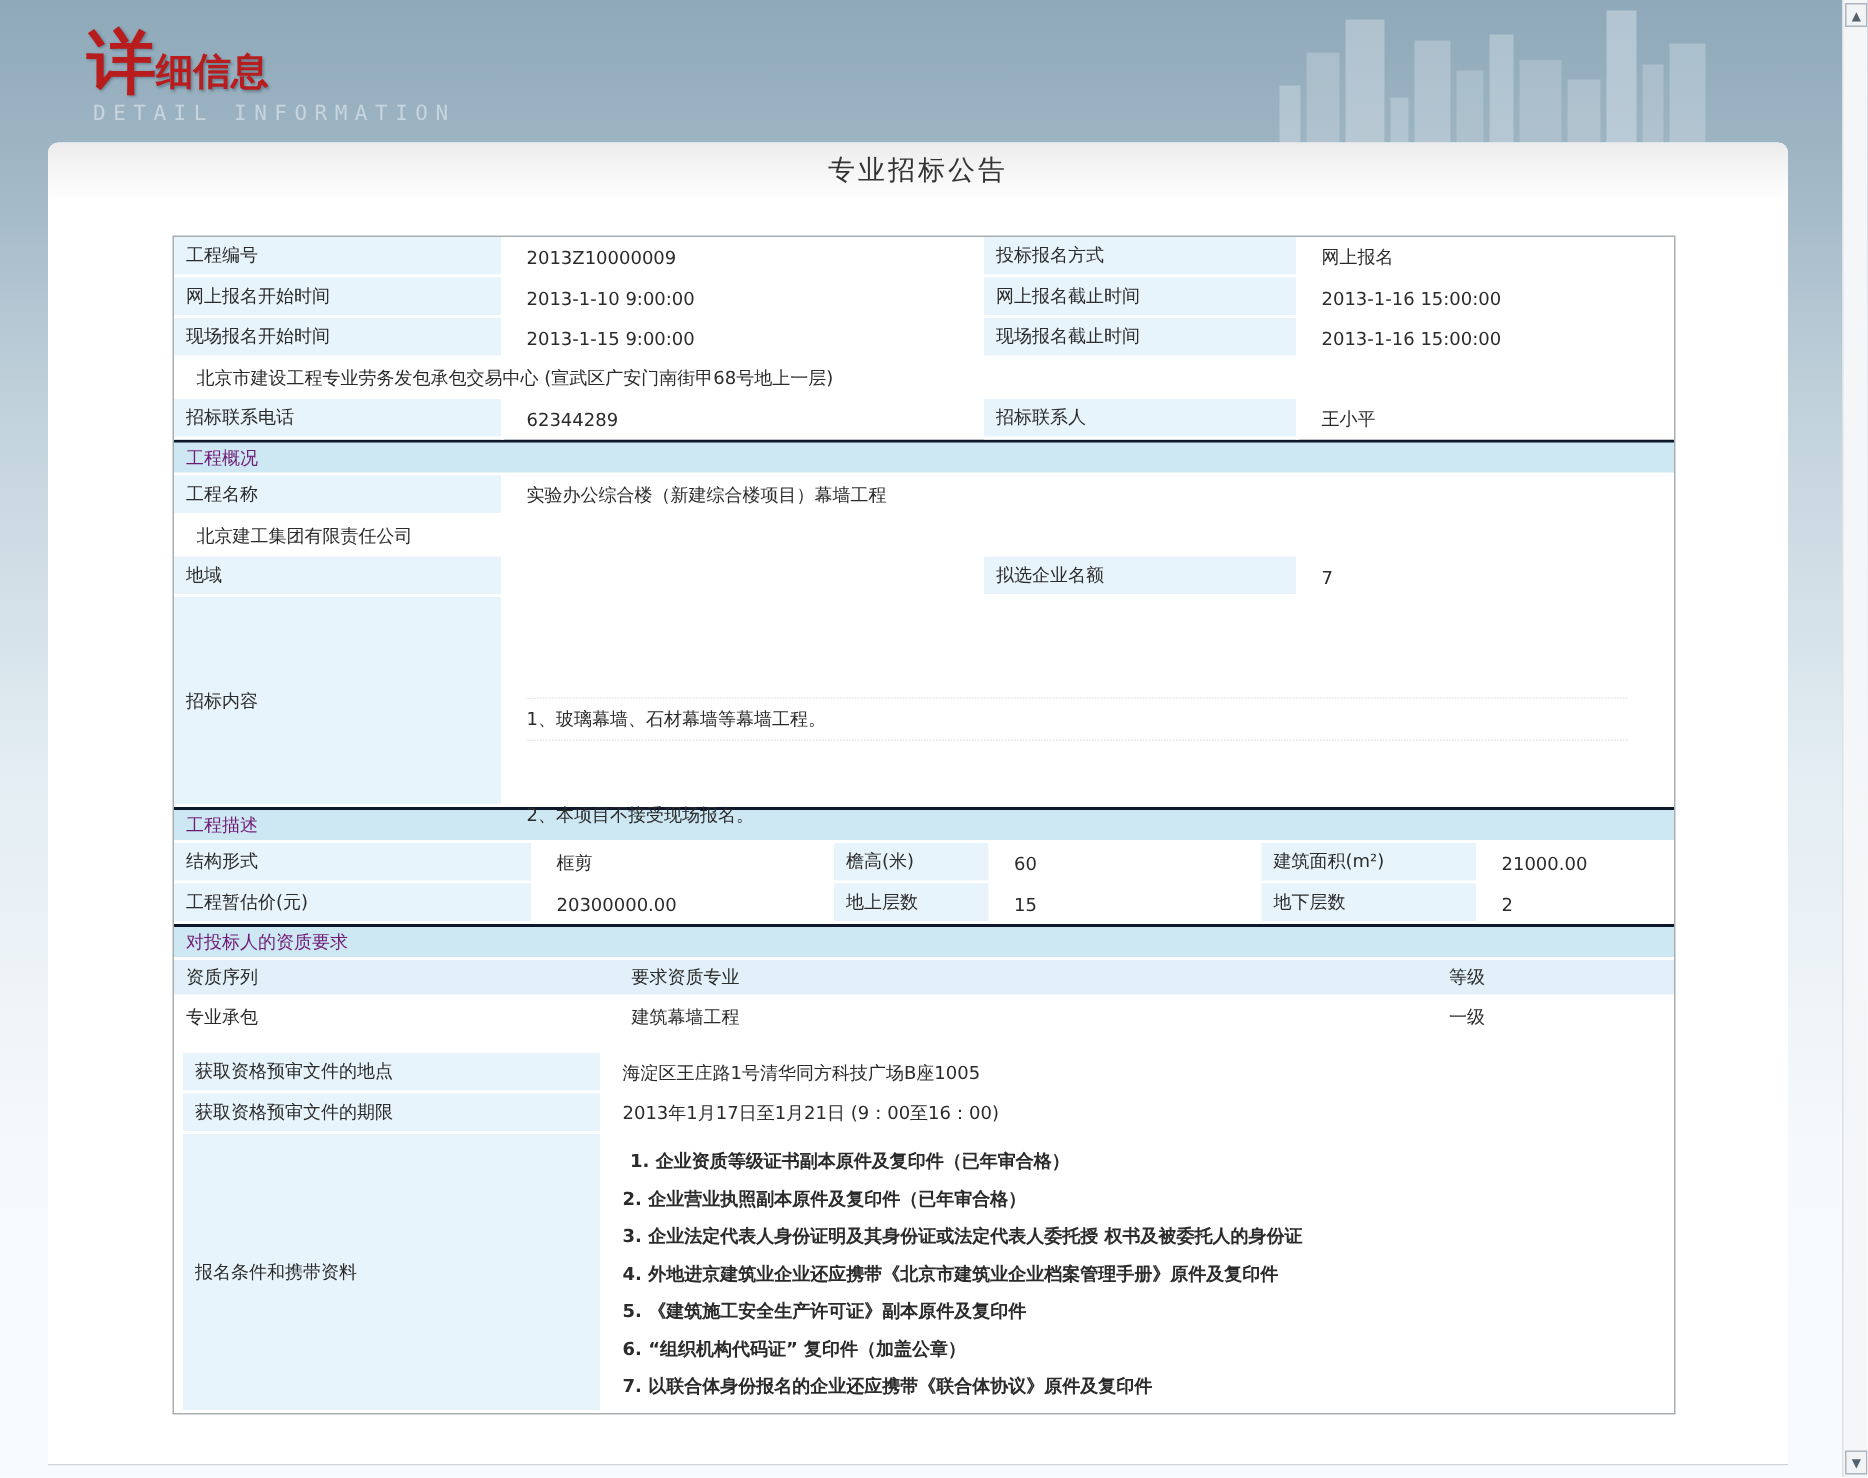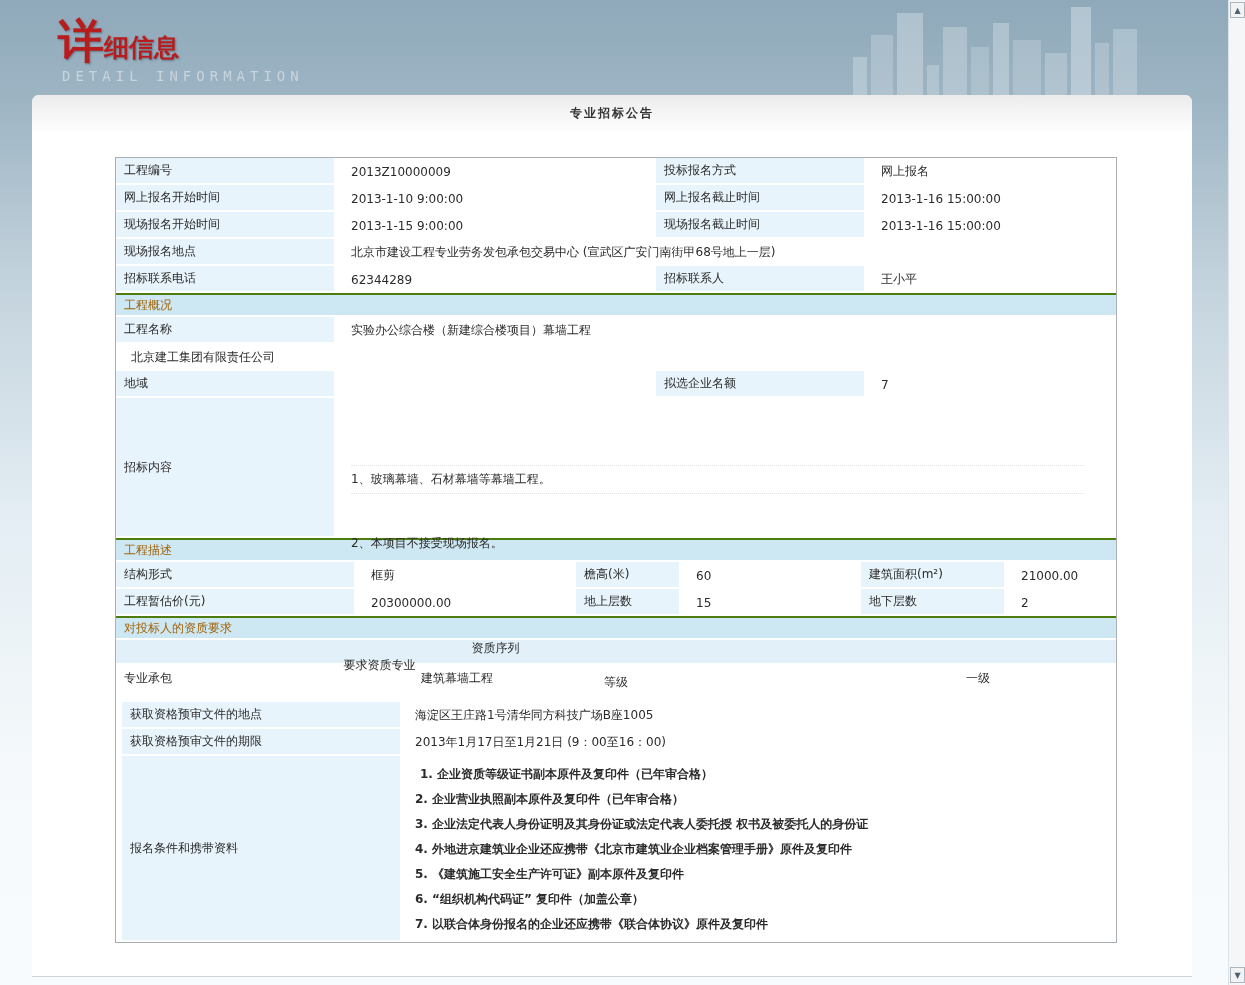--- a/index.html
+++ b/index.html
@@ -29,34 +29,34 @@
   .b9 { width:22px; height:42px; background:rgba(255,255,255,.22); }
   .b10{ width:20px; height:88px; background:rgba(244,250,252,.34); }
   .b11{ width:14px; height:52px; background:rgba(255,255,255,.20); }
   .b12{ width:24px; height:66px; background:rgba(238,246,250,.26); }
   
   .panel { position:absolute; left:32px; top:95px; width:1160px; bottom:8px;
            background:#fff; border-radius:7px 7px 0 0; border-bottom:1px solid #cfd4d8; }
   .titlebar { height:36px; border-radius:7px 7px 0 0;
               background:linear-gradient(180deg,#ececec 0%,#f7f7f7 60%,#fdfdfd 100%);
               display:flex; align-items:center; justify-content:center; }
-  .page-title { font-size:12px; font-weight:bold; color:#333; letter-spacing:2px; }
+  .page-title { font-size:18px; font-weight:normal; color:#333; letter-spacing:2px; }
   
   .doc-table { position:absolute; left:83px; top:62px; width:1002px; border:1px solid #a9aeb2; background:#fff; }
   .row { display:flex; width:100%; }
   .h27 { height:27px; }
   .lc { background:#e8f4fc; border-bottom:2px solid #fff; border-right:2px solid #fff;
         display:flex; align-items:center; padding-left:8px; }
   .vc { background:#fff; display:flex; align-items:center; padding-left:15px; }
   .w220{width:220px;} .w320{width:320px;} .w210{width:210px;}
-  .w240{width:240px;} .w200{width:200px;} .w105{width:105px;margin-left:20px;} .w180{width:180px;} .w145{width:145px;} .w280{width:280px;}
+  .w240{width:240px;} .w200{width:200px;} .w105{width:105px;} .w180{width:180px;} .w145{width:145px;} .w280{width:280px;}
   .flex1 { flex:1; }
-  .sec { height:24px; line-height:20px; background:#cde7f3; border-top:2px solid #4d7c0f; border-bottom:2px solid #fff;
-         padding-left:8px; font-size:12px; color:#a16207; }
-  .qhead { height:25px; background:#e1f0f9; border-bottom:2px solid #fff; display:flex; align-items:center;flex-direction:column; }
+  .sec { height:24px; line-height:20px; background:#cde7f3; border-top:2px solid #0f172a; border-bottom:2px solid #fff;
+         padding-left:8px; font-size:12px; color:#701a75; }
+  .qhead { height:25px; background:#e1f0f9; border-bottom:2px solid #fff; display:flex; align-items:center; }
   .qhead .qc, .qrow .qc { display:flex; align-items:center; }
   .qrow { height:27px; background:#fff; }
   .qc1 { width:305px; padding-left:8px; }
   .qc2 { width:545px; }
   .qc3 { flex:1; }
   .spacer10 { height:10px; background:#fff; }
   .tall { height:140px; }
   .content-cell { flex:1; background:#fff; padding-left:15px; }
   .content-line1 { margin-top:67px; padding:5px 0; border-top:1px dotted #e3e3e3; border-bottom:1px dotted #e3e3e3; width:96%; }
   .content-line2 { margin-top:41px; }
@@ -117,21 +117,20 @@
       <div class="lc w210">网上报名截止时间</div>
       <div class="vc flex1">2013-1-16 15:00:00</div>
     </div>
     <div class="row h27">
       <div class="lc w220">现场报名开始时间</div>
       <div class="vc w320">2013-1-15 9:00:00</div>
       <div class="lc w210">现场报名截止时间</div>
       <div class="vc flex1">2013-1-16 15:00:00</div>
     </div>
     <div class="row h27">
-      <div class="lc w220">现场报名地点</div>
       <div class="vc flex1">北京市建设工程专业劳务发包承包交易中心 (宣武区广安门南街甲68号地上一层)</div>
     </div>
     <div class="row h27">
       <div class="lc w220">招标联系电话</div>
       <div class="vc w320">62344289</div>
       <div class="lc w210">招标联系人</div>
       <div class="vc flex1">王小平</div>
     </div>
 
     <div class="sec">工程概况</div>

